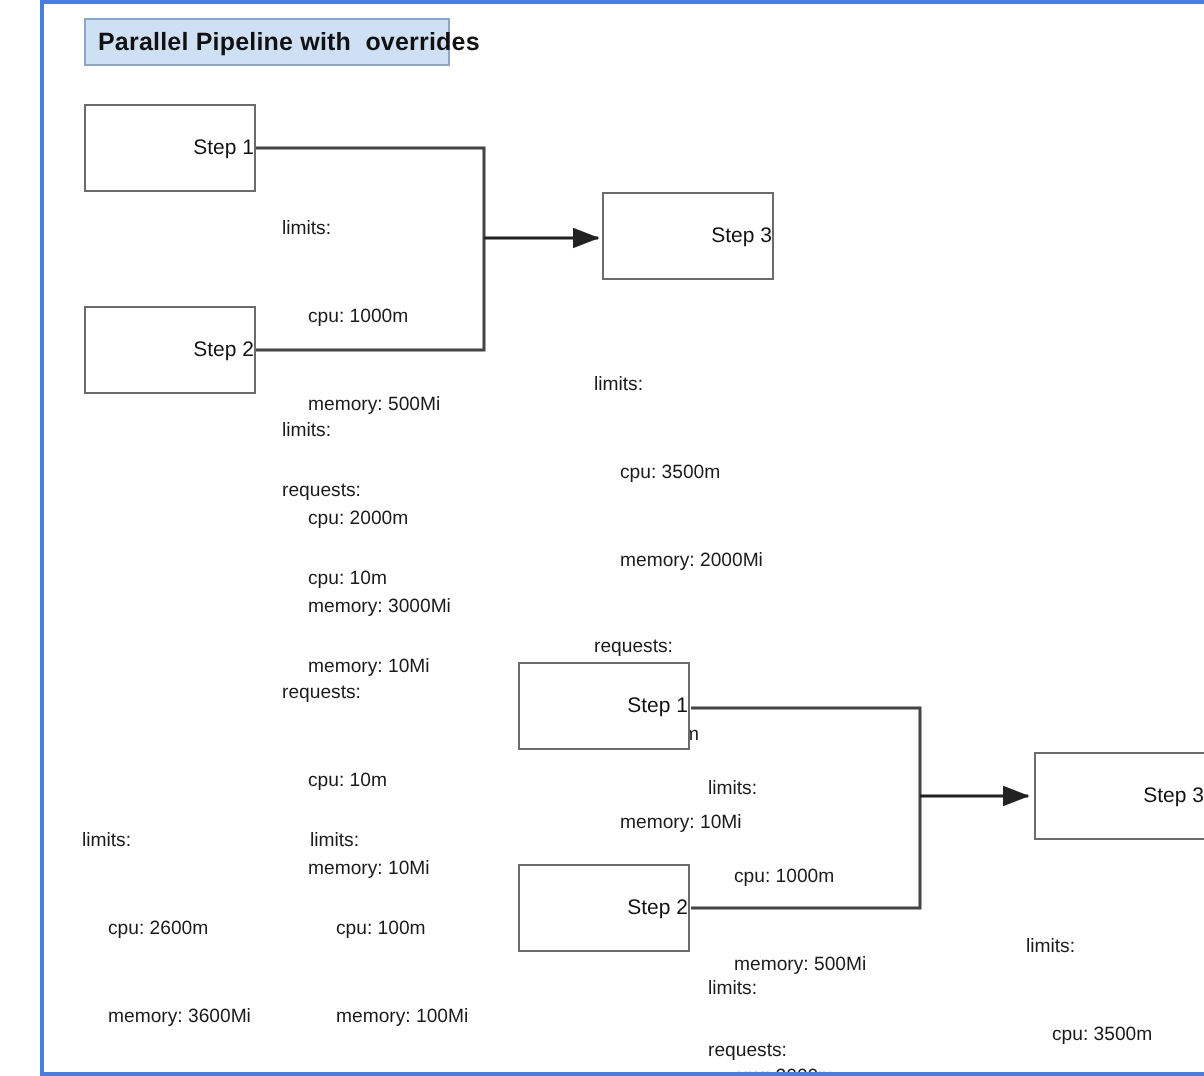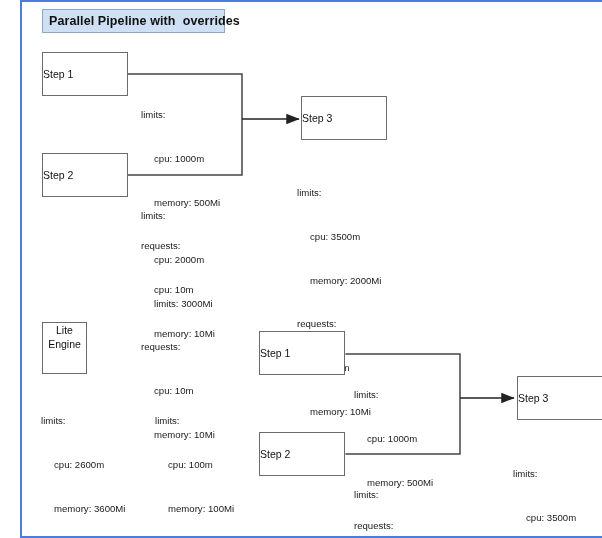--- a/index.html
+++ b/index.html
@@ -33,21 +33,21 @@
     letter-spacing: 0.1px;
     white-space: pre;
   }
   .node-box {
     position: absolute;
     background: #ffffff;
     border: 1.6px solid #6b6b6b;
     box-sizing: border-box;
     display: flex;
     align-items: center;
-    justify-content: flex-start;
+    justify-content: flex-end;
     text-align: center;
     font-size: 10.5px;
     color: #111111;
     line-height: 1.35;
   }
   .res-block {
     position: absolute;
     font-size: 9.6px;
     line-height: 1.52;
     color: #1a1a1a;
@@ -113,40 +113,36 @@
     <span class="indent">cpu: 1000m</span>
     <span class="indent">memory: 500Mi</span>
     <span class="key">requests:</span>
     <span class="indent">cpu: 10m</span>
     <span class="indent">memory: 10Mi</span>
   </div>
 
   <div class="res-block" style="left:119px; top:178px;">
     <span class="key">limits:</span>
     <span class="indent">cpu: 2000m</span>
-    <span class="indent">limits: 3000Mi</span>
+    <span class="indent">memory: 3000Mi</span>
     <span class="key">requests:</span>
     <span class="indent">cpu: 10m</span>
     <span class="indent">memory: 10Mi</span>
   </div>
 
   <div class="res-block" style="left:275px; top:155px;">
     <span class="key">limits:</span>
     <span class="indent">cpu: 3500m</span>
     <span class="indent">memory: 2000Mi</span>
     <span class="key">requests:</span>
     <span class="indent">cpu: 10m</span>
     <span class="indent">memory: 10Mi</span>
   </div>
 
 
-  <div class="node-box" style="left:20px; top:320px; width:45px; height:52px; flex-direction:column;">
-    <span>Lite</span>
-    <span>Engine</span>
-  </div>
 
 
   <div class="node-box" style="left:237px; top:329px; width:86px; height:44px;">
     <span>Step 1</span>
   </div>
 
   <div class="node-box" style="left:237px; top:430px; width:86px; height:44px;">
     <span>Step 2</span>
   </div>
 

